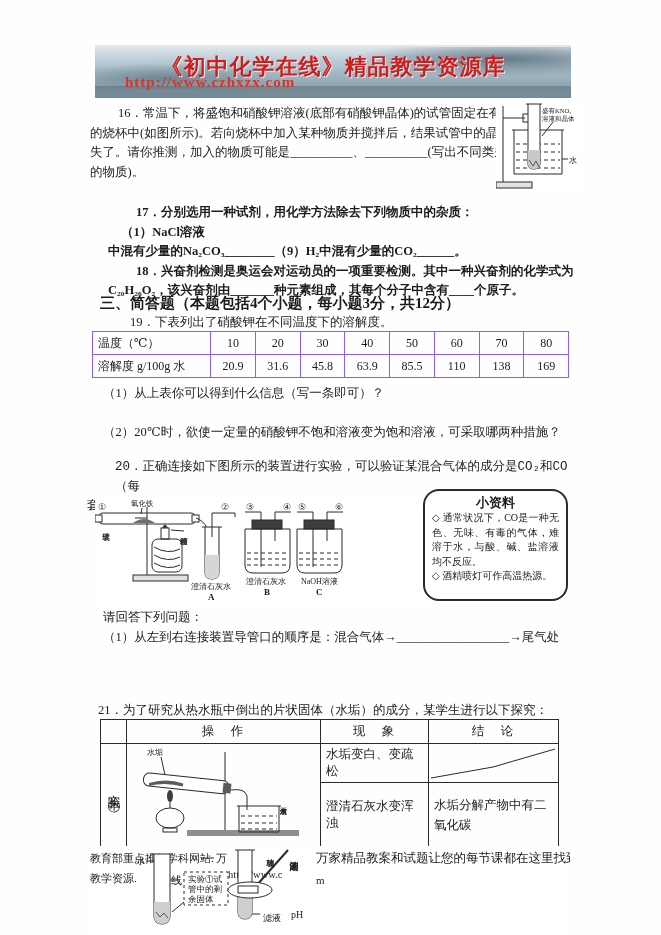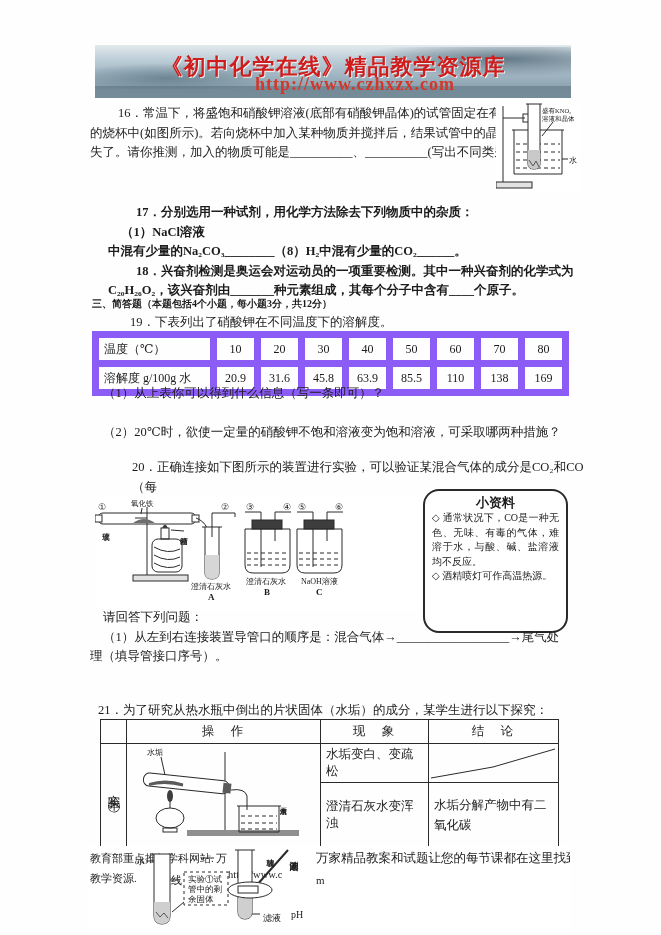--- a/index.html
+++ b/index.html
@@ -17,36 +17,36 @@
           overflow:hidden;}
   .mtn1{position:absolute;left:0;top:18px;width:180px;height:26px;
         background:radial-gradient(ellipse at 40% 60%,#6e8694 0%,rgba(110,134,148,0) 70%);}
   .mtn2{position:absolute;right:0;top:2px;width:220px;height:30px;
         background:radial-gradient(ellipse at 70% 40%,#647a88 0%,rgba(100,122,136,0) 70%);}
   .water{position:absolute;left:0;bottom:0;width:100%;height:12px;
         background:linear-gradient(180deg,rgba(80,100,112,.45),rgba(60,80,92,.15));}
   .banner-title{position:absolute;left:0;top:7px;width:100%;text-align:center;
         color:#cf1d1d;font-weight:bold;font-size:22px;letter-spacing:1px;
         text-shadow:1px 1px 0 rgba(255,255,255,.8);}
-  .banner-url{position:absolute;left:22px;top:29px;width:100%;text-align:center;
-        color:#d3362b;font-weight:bold;font-size:18px;letter-spacing:1px;}
+  .banner-url{position:absolute;left:30px;top:29px;width:100%;text-align:left;
+        color:#d3362b;font-weight:bold;font-size:15px;letter-spacing:1px;}
   
   table{border-collapse:collapse;table-layout:fixed;}
   .t19{left:92px;top:331px;width:477px;font-size:12px;}
-  .t19 td{border:7px solid #8b5cf6;height:22px;text-align:center;padding:0;}
+  .t19 td{border:1px solid #8b5cf6;height:22px;text-align:center;padding:0;}
   .t19 td.hd{text-align:left;padding-left:5px;}
   .t21{left:100px;top:719px;width:437px;font-size:12.5px;padding-left:9px;}
   .t21 td{border:1px solid #2a2a2a;padding:0 5px;vertical-align:middle;}
   .t21 .chd{text-align:center;height:23px;letter-spacing:2px;}
   .t21 .rowlab{writing-mode:vertical-rl;text-orientation:upright;text-align:center;
         padding:0;letter-spacing:3px;}
   .t21 .diagcell{position:relative;padding:0;}
   .slashcell{position:relative;padding:0 !important;}
   
-  .infobox{left:423px;top:489px;width:145px;height:144px;border:2px solid #2a2a2a;
+  .infobox{left:423px;top:489px;width:145px;height:112px;border:2px solid #2a2a2a;
         border-radius:16px;box-sizing:border-box;padding:3px 7px 0 7px;background:#fff;}
   .infobox .ttl{text-align:center;font-weight:bold;font-size:13px;line-height:17px;}
   .infobox .itm{font-size:10px;line-height:14.6px;text-align:justify;}
   svg text{font-family:"Liberation Serif","DejaVu Serif",serif;fill:#1b1b1b;}
   .vtxt{writing-mode:vertical-rl;text-orientation:upright;}
 </style>
 </head>
 <body>
 
 <div class="page">
@@ -56,20 +56,21 @@
     <div class="mtn2"></div>
     <div class="water"></div>
     <div class="banner-title">《初中化学在线》精品教学资源库</div>
     <div class="banner-url">http://www.czhxzx.com</div>
   </div>
 
   <div class="abs" style="left:90px;top:104px;width:486px;">
     <div class="ln ind2">16．常温下，将盛饱和硝酸钾溶液(底部有硝酸钾晶体)的试管固定在有水</div>
     <div class="ln">的烧杯中(如图所示)。若向烧杯中加入某种物质并搅拌后，结果试管中的晶体消</div>
     <div class="ln">失了。请你推测，加入的物质可能是__________、__________(写出不同类别</div>
+    <div class="ln">的物质)。</div>
   </div>
 
   <svg class="abs" style="left:496px;top:102px;" width="84" height="90" viewBox="0 0 84 90">
     <rect x="0" y="0" width="84" height="90" fill="#ffffff"></rect>
     <g stroke="#2a2a2a" stroke-width="1" fill="none">
       <line x1="7" y1="4" x2="7" y2="80"></line>
       <rect x="0" y="80" width="36" height="6" fill="#e2e2e2"></rect>
       <line x1="7" y1="16" x2="29" y2="16"></line>
       <rect x="27" y="12" width="7" height="8"></rect>
       <line x1="16" y1="28" x2="68" y2="28"></line>
@@ -88,26 +89,26 @@
       <line x1="66" y1="57" x2="72" y2="57"></line>
     </g>
     <text x="46" y="11" font-size="6.5">盛有KNO₃</text>
     <text x="46" y="19" font-size="6.5">溶液和晶体</text>
     <text x="73" y="61" font-size="8">水</text>
   </svg>
 
   <div class="abs" style="left:108px;top:203px;width:486px;font-weight:bold;">
     <div class="ln ind2">17．分别选用一种试剂，用化学方法除去下列物质中的杂质：</div>
     <div class="ln ind1">（1）NaCl溶液</div>
-    <div class="ln">中混有少量的Na₂CO₃________（8）H₂中混有少量的CO₂______。</div>
+    <div class="ln">中混有少量的Na₂CO₃________（9）H₂中混有少量的CO₂______。</div>
     <div class="ln ind2">18．兴奋剂检测是奥运会对运动员的一项重要检测。其中一种兴奋剂的化学式为</div>
     <div class="ln">C₂₀H₂₆O₂，该兴奋剂由_______种元素组成，其每个分子中含有____个原子。</div>
   </div>
 
-  <div class="abs ln bold" style="left:92px;top:294px;font-size:10px;">三、简答题（本题包括4个小题，每小题3分，共12分）</div>
+  <div class="abs ln bold" style="left:100px;top:294px;font-size:15px;">三、简答题（本题包括4个小题，每小题3分，共12分）</div>
 
   <div class="abs ln ind2" style="left:102px;top:313px;">19．下表列出了硝酸钾在不同温度下的溶解度。</div>
 
   <table class="abs t19">
     <colgroup>
       <col style="width:118px">
         <col>
         <col>
         <col>
         <col>
@@ -138,21 +139,21 @@
       <td>110</td>
       <td>138</td>
       <td>169</td>
     </tr>
   </tbody>
     </table>
 
   <div class="abs ln ind1" style="left:90px;top:384px;">（1）从上表你可以得到什么信息（写一条即可）？</div>
   <div class="abs ln ind1" style="left:90px;top:423px;">（2）20℃时，欲使一定量的硝酸钾不饱和溶液变为饱和溶液，可采取哪两种措施？</div>
 
-  <div class="abs" style="left:104px;top:458px;width:486px;">
+  <div class="abs" style="left:87px;top:458px;width:486px;font-family:Liberation Mono, monospace;">
     <div class="ln ind2">20．正确连接如下图所示的装置进行实验，可以验证某混合气体的成分是CO₂和CO（每</div>
     <div class="ln">套装置限用一次）。</div>
   </div>
 
   <svg class="abs" style="left:95px;top:497px;" width="345" height="113" viewBox="0 0 345 113">
     <rect x="0" y="0" width="345" height="113" fill="#ffffff"></rect>
 
     <g stroke="#2a2a2a" stroke-width="1" fill="none">
       <line x1="52" y1="10" x2="52" y2="78"></line>
       <rect x="38" y="78" width="55" height="6" fill="#e2e2e2"></rect>
@@ -212,21 +213,20 @@
 
   <div class="abs infobox">
     <div class="ttl">小资料</div>
     <div class="itm">◇ 通常状况下，CO是一种无色、无味、有毒的气体，难溶于水，与酸、碱、盐溶液均不反应。</div>
     <div class="itm">◇ 酒精喷灯可作高温热源。</div>
   </div>
 
   <div class="abs" style="left:90px;top:608px;width:486px;">
     <div class="ln ind1">请回答下列问题：</div>
     <div class="ln ind1">（1）从左到右连接装置导管口的顺序是：混合气体→__________________→尾气处</div>
-    <div class="ln">理（填导管接口序号）。</div>
   </div>
 
   <div class="abs ln ind3" style="left:90px;top:701px;">21．为了研究从热水瓶中倒出的片状固体（水垢）的成分，某学生进行以下探究：</div>
 
   <table class="abs t21">
     <colgroup>
       <col style="width:26px">
         <col style="width:194px">
         <col style="width:108px">
         <col style="width:130px">

